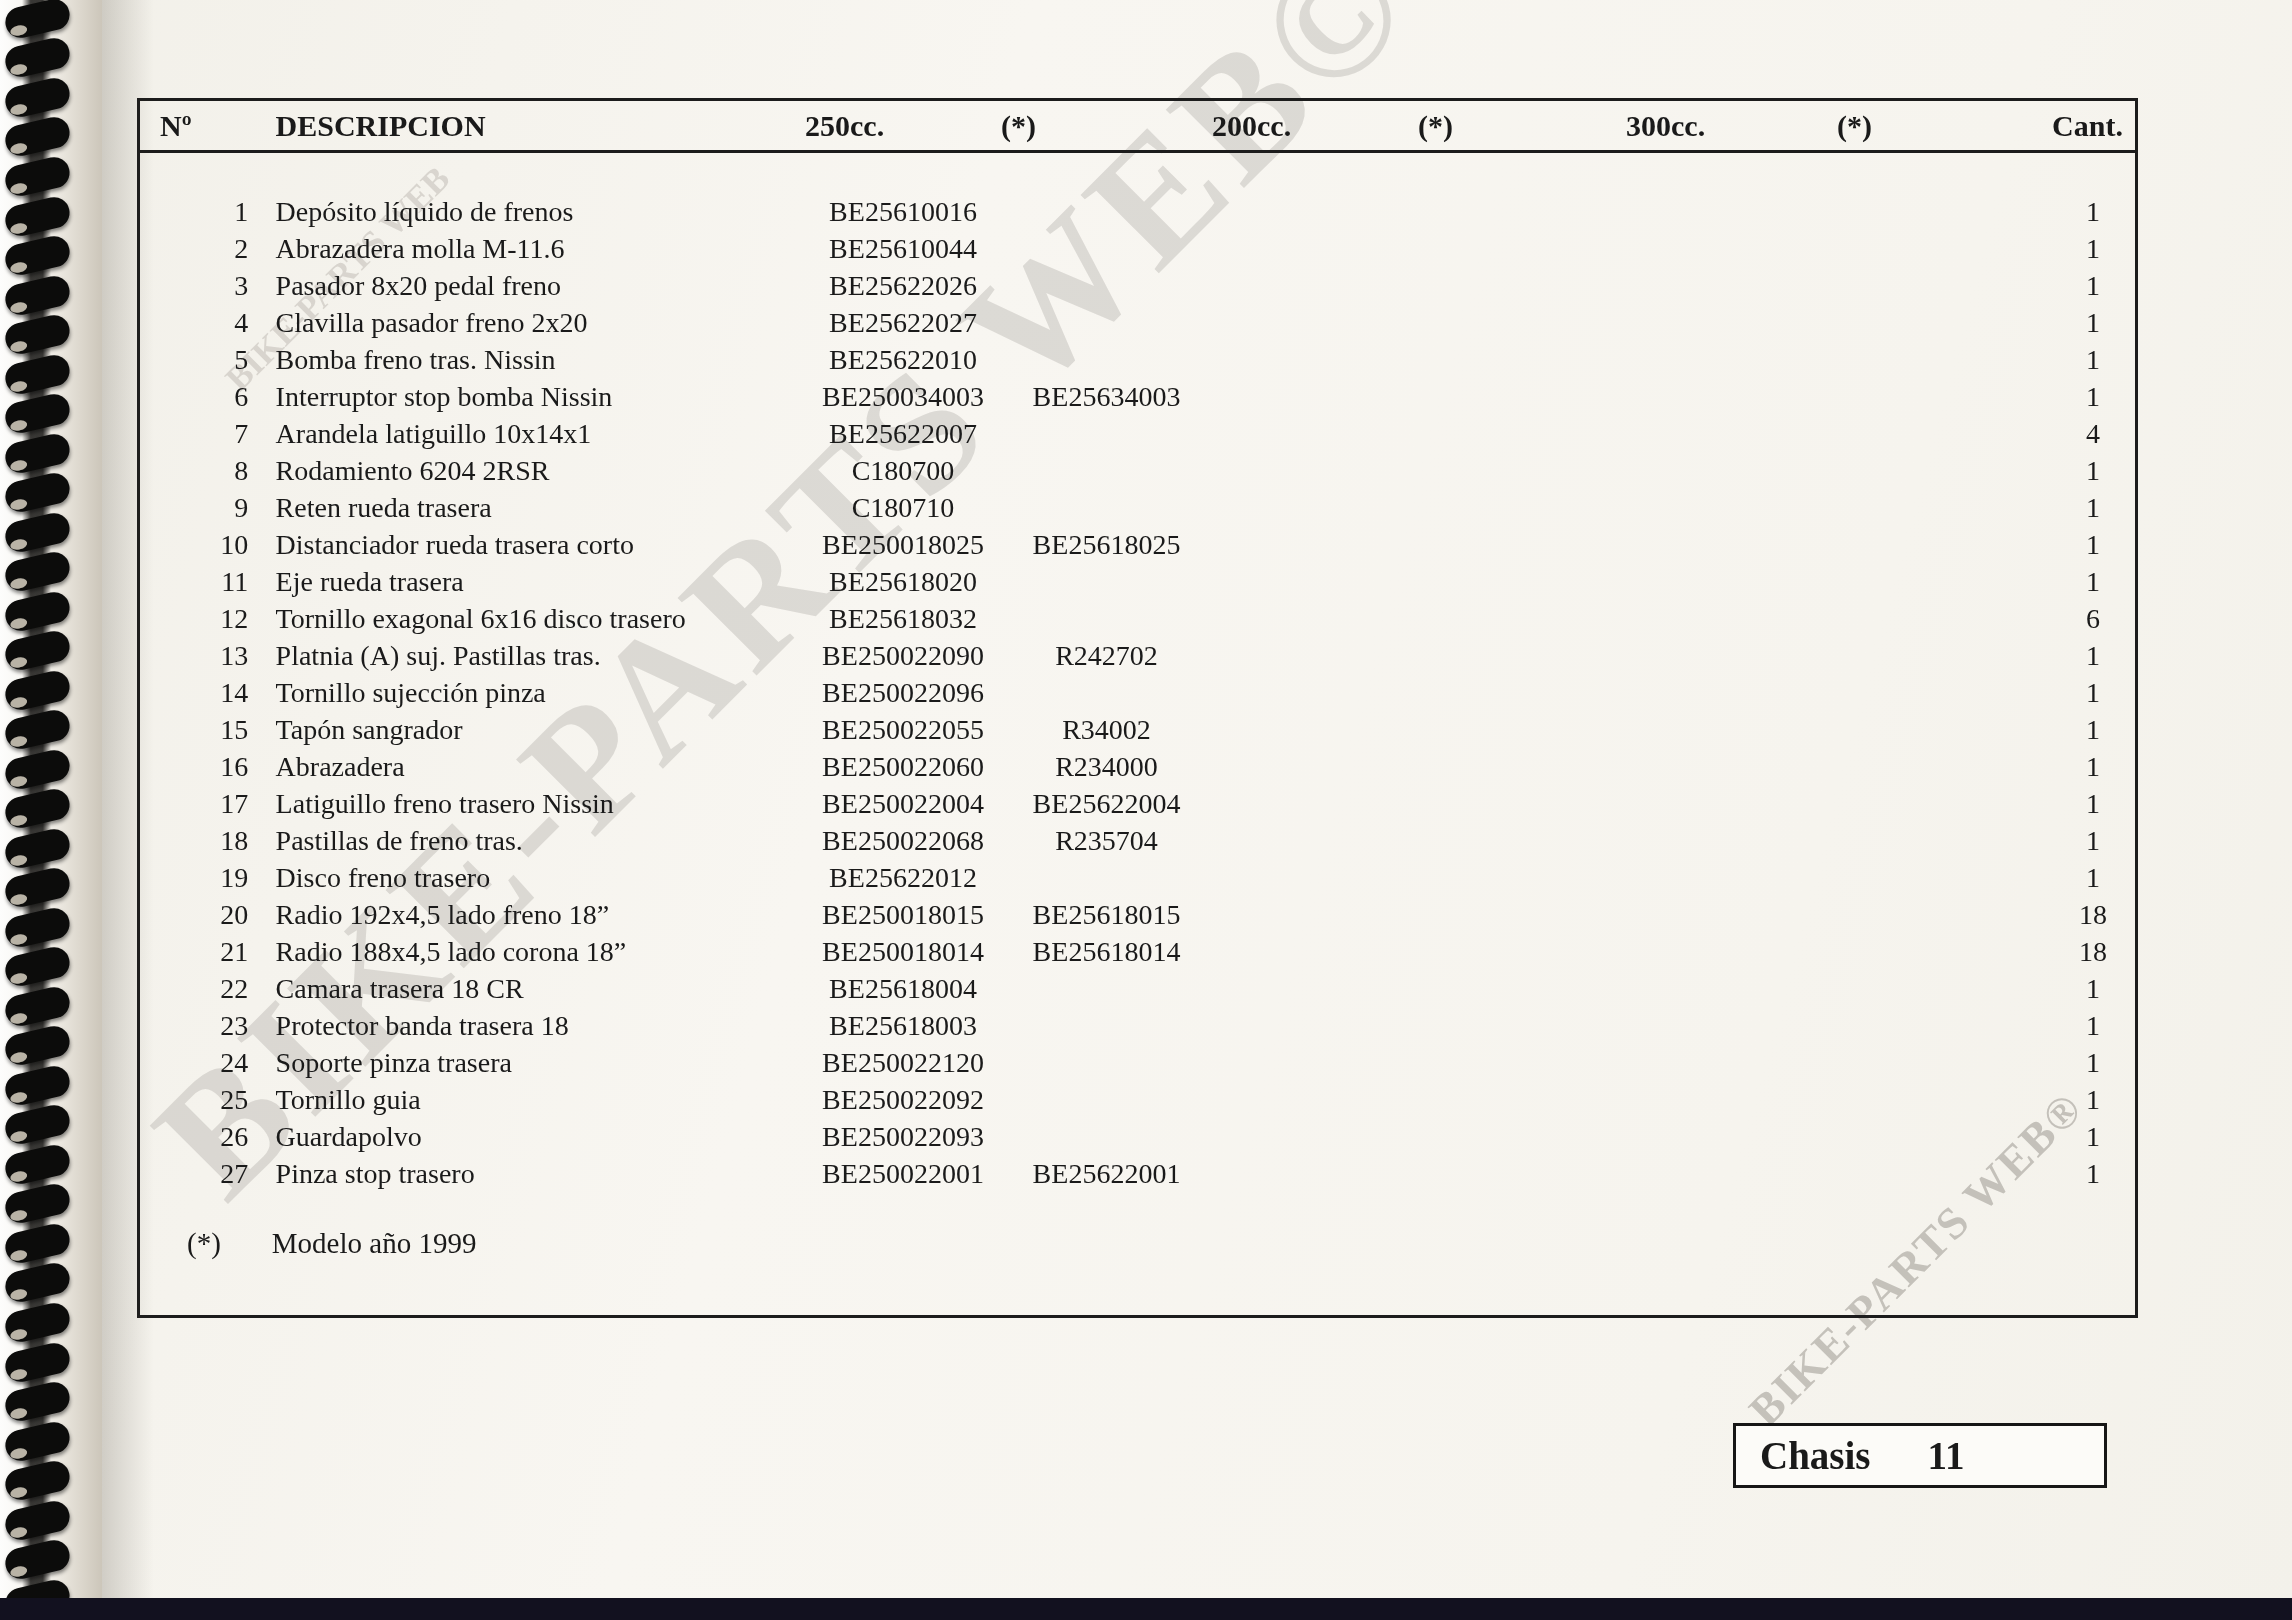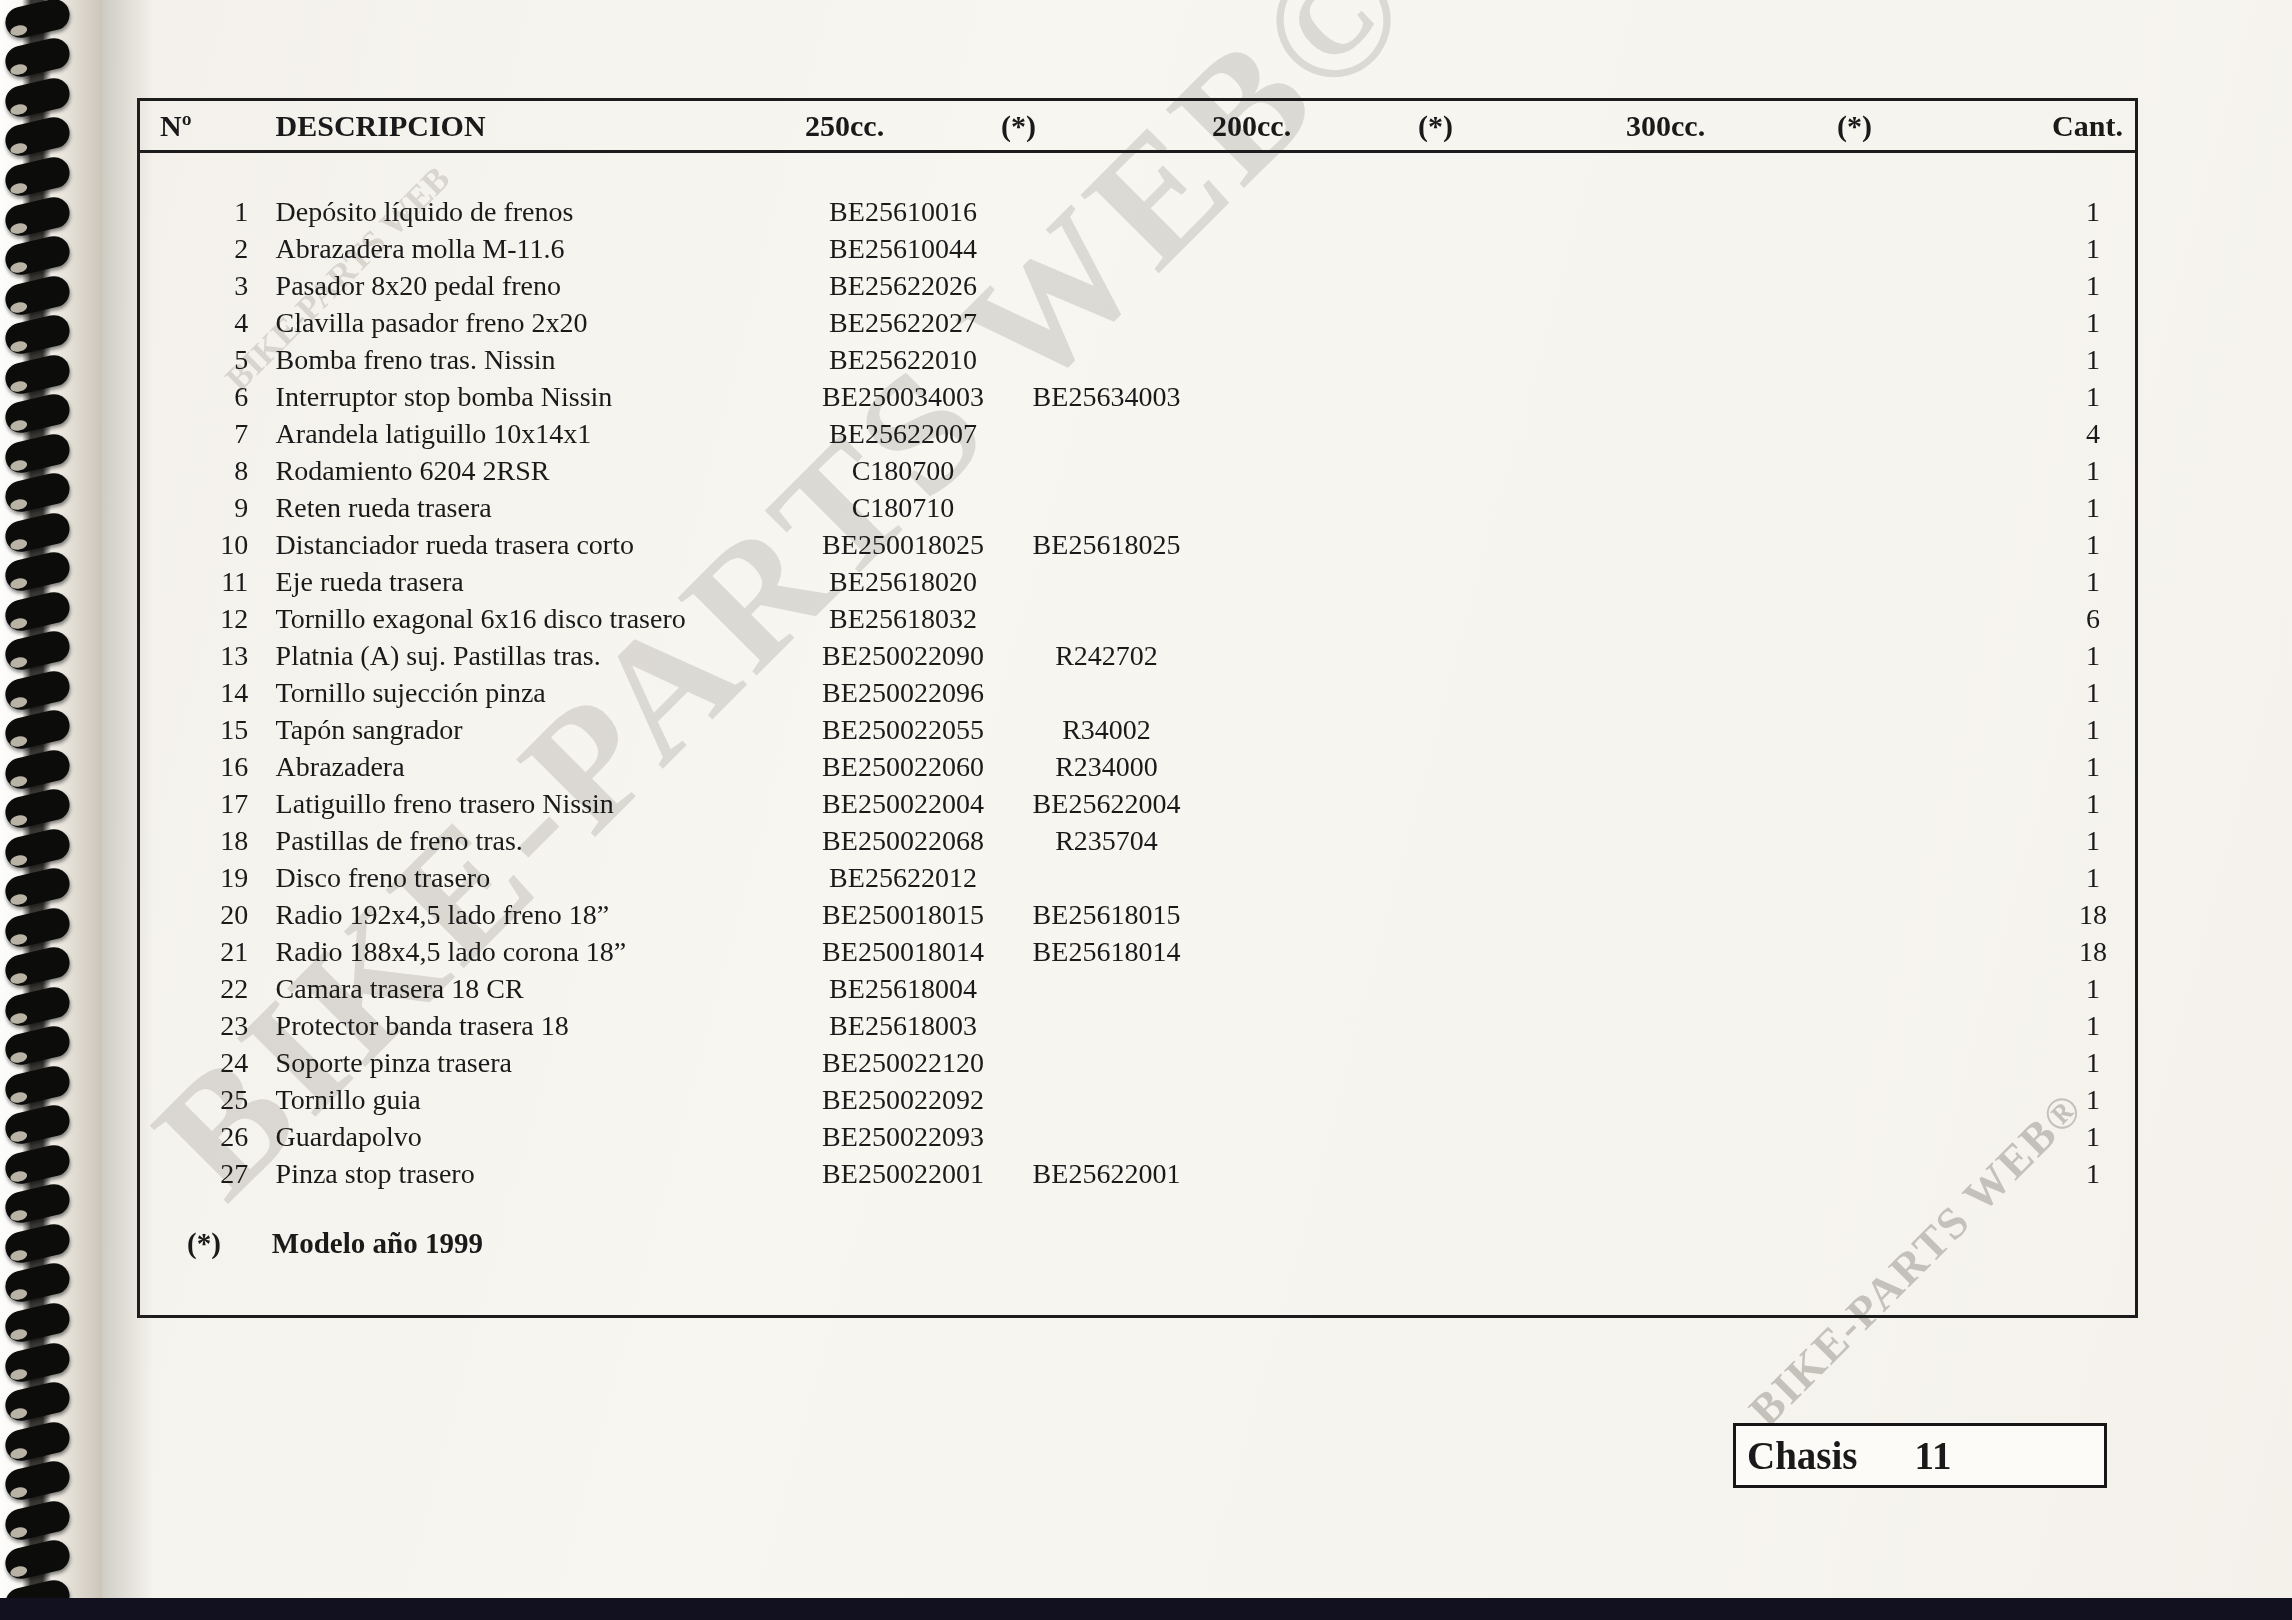--- a/index.html
+++ b/index.html
@@ -61,31 +61,31 @@
   tbody::before{ content:""; display:table-row; height:41px; }
   tbody td{
     font-size:28px; height:37px; line-height:37px; padding:0;
     white-space:nowrap; overflow:visible;
   }
   td.num{ text-align:right; padding-right:7.8px; }
   td.desc{ text-align:left; padding-left:19.6px; }
   td.code{ text-align:center; }
   td.cant{ text-align:center; }
 
-  .footnote{ margin-top:35px; padding-left:47px; font-weight:bold; font-size:29px; }
+  .footnote{ margin-top:35px; padding-left:47px; font-weight:normal; font-size:29px; }
   .footnote .fn-text{ margin-left:51px; }
 
   
   .chassis-box{
     position:absolute; left:1733px; top:1423px; width:374px; height:65px;
     border:3.9px solid #161616; box-sizing:border-box; background:#fcfbf8;
     display:flex; align-items:center; z-index:2;
     font-weight:bold; font-size:39px;
   }
-  .chassis-box .ch-label{ padding-left:11px; }
+  .chassis-box .ch-label{ padding-left:24px; }
   .chassis-box .ch-num{ margin-left:57px; }
 
   
   .bottom-bar{ position:absolute; left:0; right:0; bottom:0; height:21.6px;
     background:#12111f; z-index:6; }
 </style>
 </head>
 <body>
 
 <div id="stage">

